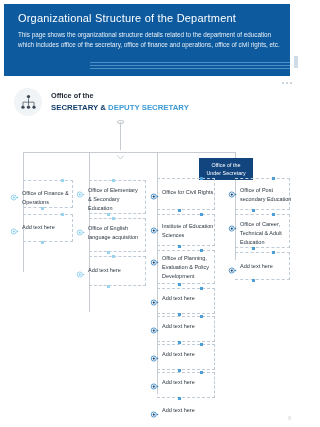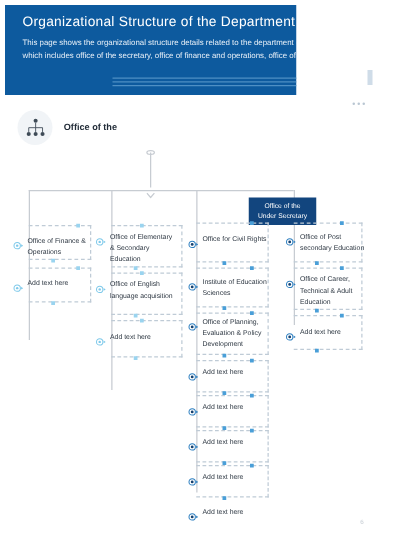--- a/index.html
+++ b/index.html
@@ -12,21 +12,21 @@
   #page {
     position:relative;
     width:298px; height:427px;
     background:#ffffff;
   }
 
   
   .header-band {
     position:absolute;
     left:4px; top:4px;
-    width:233px; height:72px;
+    width:286px; height:72px;
     background:#0b5394;
     background:#0d5a9e;
     overflow:hidden;
   }
   .header-band .title {
     position:absolute;
     left:14px; top:8px;
     font-size:11px;
     font-weight:400;
     color:#ffffff;
@@ -226,20 +226,24 @@
         </g>
         <g stroke="#3f4b57" stroke-width="1" fill="none">
           <path d="M12 6.2 V11.5"></path>
           <path d="M4.2 16.3 V11.5 H19.8 V16.3"></path>
           <path d="M12 11.5 V16.3"></path>
         </g>
       </svg>
     </div>
     <div class="root-labels">
       <div class="root-line1">Office of the</div>
+      <div class="root-line2">
+        <span>SECRETARY &amp;</span>
+        <span class="accent">DEPUTY SECRETARY</span>
+      </div>
     </div>
   </div>
 
   <div class="stem-cap"></div>
   <div class="stem"></div>
   <div class="stem-arrow">
     <svg width="7" height="5" viewBox="0 0 7 5" aria-hidden="true">
       <path d="M0.5 0.5 L3.5 4 L6.5 0.5" fill="none" stroke="#c7ccd2" stroke-width="1"></path>
     </svg>
   </div>

